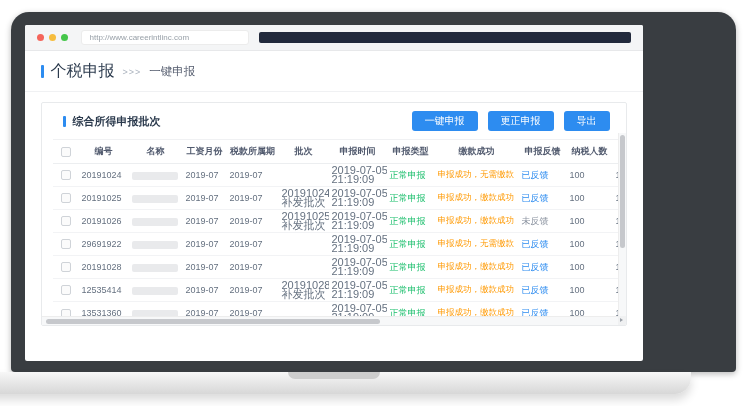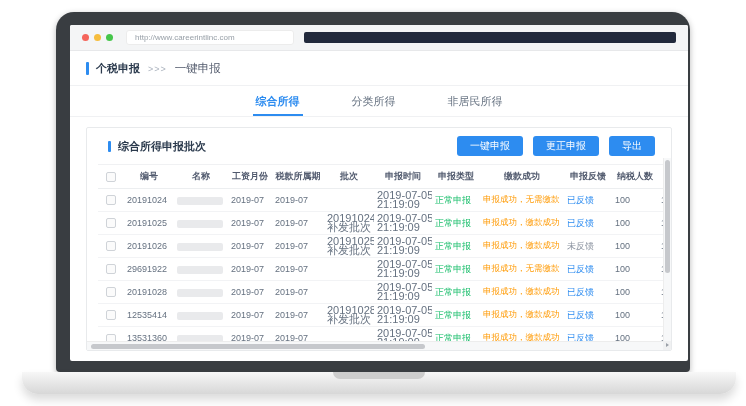--- a/index.html
+++ b/index.html
@@ -1,37 +1,37 @@
 <!DOCTYPE html>
 <html><head>
 <meta charset="utf-8">
 <style>
   * { margin:0; padding:0; box-sizing:border-box; }
   html,body { width:746px; height:406px; }
   body { background:#ffffff; font-family:"Liberation Sans","DejaVu Sans",sans-serif; overflow:hidden; }
 
   
-  .laptop { width:634px; margin:12px auto 0; position:relative; }
+  .laptop { width:725px; margin:12px auto 0; position:relative; }
   .frame { background:#393d41; border-radius:18px 18px 4px 4px; padding:13px 14px 11px; box-shadow:0 2px 6px rgba(0,0,0,.28); }
   .screen { width:618px; height:336px; background:#fff; overflow:hidden; position:relative; border-radius:2px; }
   .base { width:714px; height:22px; margin-left:-34px; background:linear-gradient(180deg,#f7f7f7,#d7d7d7); border-radius:0 0 16px 16px; position:relative; box-shadow:0 6px 10px rgba(0,0,0,.14); }
   .base-notch { width:92px; height:7px; margin:0 auto; background:#cdcdcd; border-radius:0 0 8px 8px; }
 
   
   .browser-bar { height:26px; background:#f4f5f6; border-bottom:1px solid #e7e8ea; display:flex; align-items:center; padding:0 12px; }
   .dot { width:7px; height:7px; border-radius:50%; margin-right:5px; flex:0 0 auto; }
   .dot.red { background:#f5655b; } .dot.yellow { background:#f6bd3e; } .dot.green { background:#45c64a; }
   .address-bar { margin-left:8px; width:168px; height:15px; background:#fff; border:1px solid #ececec; border-radius:3px; font-size:8px; color:#98a0a8; line-height:13px; padding:0 8px; white-space:nowrap; overflow:hidden; }
   .dark-strip { flex:1; height:11px; margin-left:10px; background:#222a3c; border-radius:2px; }
 
   
   .page-header { display:flex; align-items:center; padding:10px 16px 9px; border-bottom:1px solid #f0f1f3; }
   .accent { width:3px; height:13px; background:#2d8cf0; border-radius:1px; margin-right:7px; flex:0 0 auto; }
   .accent.small { height:11px; }
-  .page-title { font-size:11px; font-weight:bold; color:#2b3a4d; }
+  .page-title { font-size:16px; font-weight:normal; color:#2b3a4d; }
   .crumb-sep { font-size:9px; color:#aab2bd; margin:0 8px; letter-spacing:1px; }
   .page-subtitle { font-size:11.5px; color:#51596b; }
 
   
   .tabs { display:flex; justify-content:center; gap:46px; border-bottom:1px solid #f0f1f3; }
   .tab { font-size:11px; color:#657180; padding:8px 3px 7px; cursor:pointer; }
   .tab.active { color:#2d8cf0; font-weight:bold; border-bottom:2px solid #2d8cf0; padding-bottom:5px; }
 
   
   .panel { margin:10px 16px 0; border:1px solid #e8eaec; border-radius:2px; position:relative; overflow:hidden; background:#fff;padding-left:11px; }
@@ -81,25 +81,20 @@
         <div class="dark-strip"></div>
       </div>
 
       <div class="page-header">
         <span class="accent"></span>
         <span class="page-title">个税申报</span>
         <span class="crumb-sep">&gt;&gt;&gt;</span>
         <span class="page-subtitle">一键申报</span>
       </div>
 
-      <div class="tabs">
-        <div class="tab active">综合所得</div>
-        <div class="tab">分类所得</div>
-        <div class="tab">非居民所得</div>
-      </div>
 
       <div class="panel">
         <div class="panel-header">
           <span class="accent small"></span>
           <span class="panel-title">综合所得申报批次</span>
           <div class="btn-group">
             <button class="btn">一键申报</button>
             <button class="btn">更正申报</button>
             <button class="btn">导出</button>
           </div>

